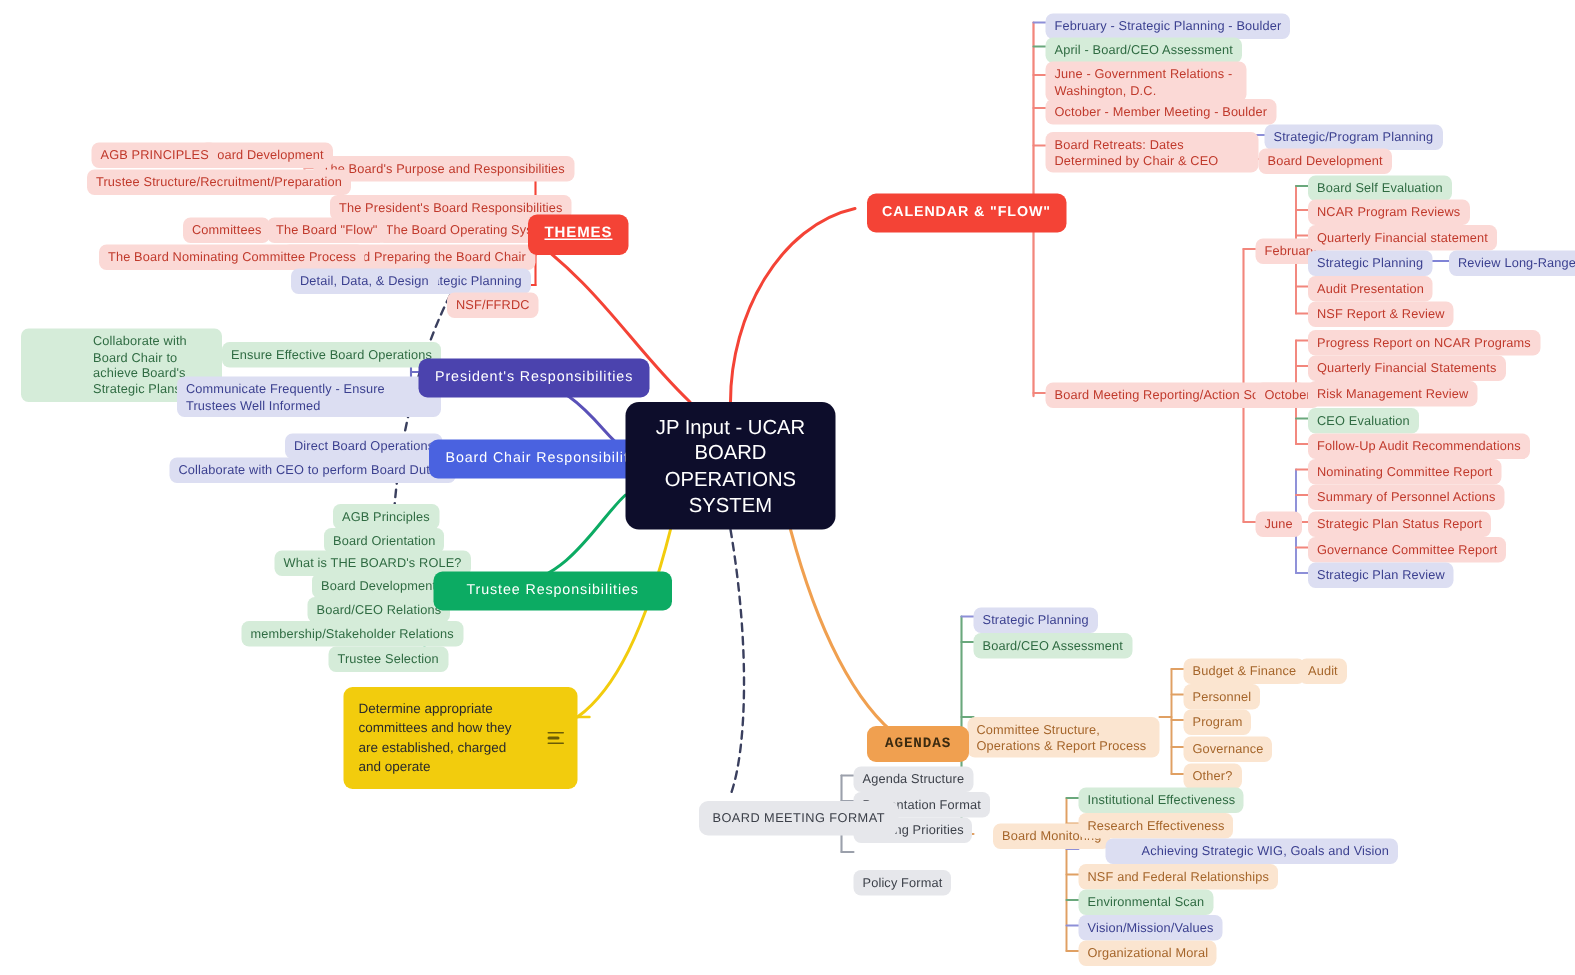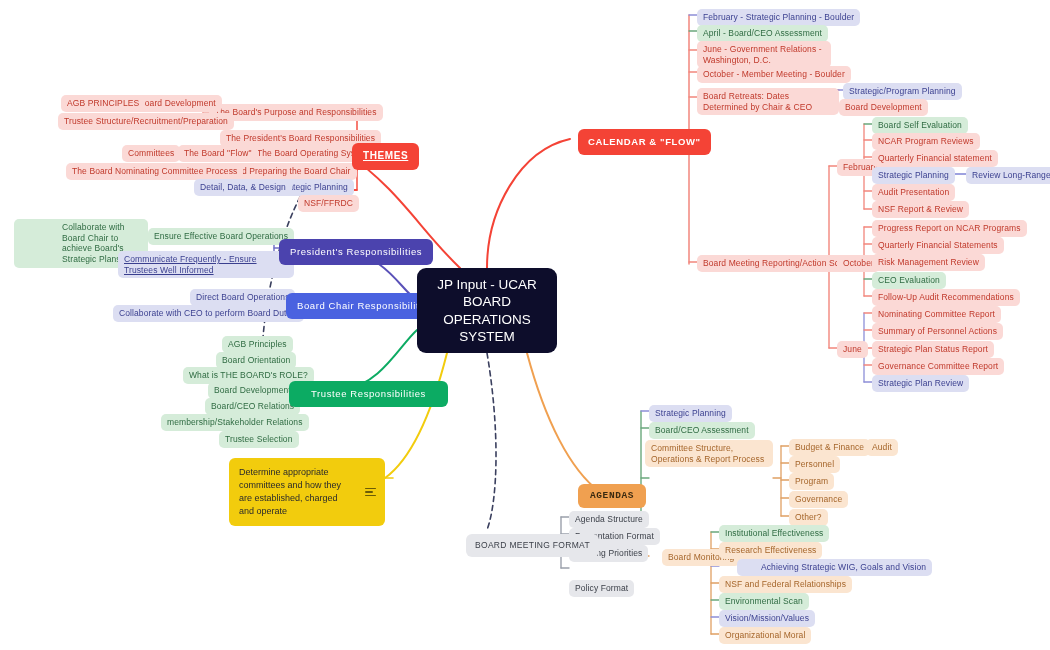--- a/index.html
+++ b/index.html
@@ -199,21 +199,21 @@
   <div class="node c-red nowrap" style="left:66px; top:163px;">The Board Nominating Committee Process</div>
 
   <div class="node c-blue nowrap" style="left:271px; top:179px;">Strategic Planning</div>
   <div class="node c-blue nowrap" style="left:194px; top:179px;">Detail, Data, &amp; Design</div>
 
   <div class="node c-red nowrap" style="left:298px; top:195px;">NSF/FFRDC</div>
 
   <div class="node hub hub-pres nowrap" style="left:279px; top:239px;">President's Responsibilities</div>
   <div class="node c-green nowrap" style="left:148px; top:228px;">Ensure Effective Board Operations</div>
   <div class="node c-green" style="left:14px; top:219px; width:134px;padding-left:48px;">Collaborate with Board Chair to achieve Board's Strategic Plans</div>
-  <div class="node c-blue" style="left:118px; top:251px; width:176px;text-decoration:underline;">Communicate Frequently - Ensure Trustees Well Informed</div>
+  <div class="node c-blue" style="left:118px; top:251px; width:176px;">Communicate Frequently - Ensure Trustees Well Informed</div>
 
   <div class="node hub hub-chair nowrap" style="left:286px; top:293px;">Board Chair Responsibilities</div>
   <div class="node c-blue nowrap" style="left:190px; top:289px;">Direct Board Operations</div>
   <div class="node c-blue nowrap" style="left:113px; top:305px;">Collaborate with CEO to perform Board Duties</div>
 
   <div class="node hub hub-trustee nowrap" style="left:289px; top:381px;">Trustee Responsibilities</div>
   <div class="node c-green nowrap" style="left:222px; top:336px;">AGB Principles</div>
   <div class="node c-green nowrap" style="left:216px; top:352px;">Board Orientation</div>
   <div class="node c-green nowrap" style="left:183px; top:367px;">What is THE BOARD's ROLE?</div>
   <div class="node c-green nowrap" style="left:208px; top:382px;">Board Development</div>
@@ -263,21 +263,21 @@
   <div class="node c-red nowrap" style="left:872px; top:306px;">Nominating Committee Report</div>
   <div class="node c-red nowrap" style="left:872px; top:323px;">Summary of Personnel Actions</div>
   <div class="node c-red nowrap" style="left:872px; top:341px;">Strategic Plan Status Report</div>
   <div class="node c-red nowrap" style="left:872px; top:358px;">Governance Committee Report</div>
   <div class="node c-blue nowrap" style="left:872px; top:375px;">Strategic Plan Review</div>
 
   <div class="node hub hub-agendas nowrap" style="left:578px; top:484px;">AGENDAS</div>
 
   <div class="node c-blue nowrap" style="left:649px; top:405px;">Strategic Planning</div>
   <div class="node c-green nowrap" style="left:649px; top:422px;">Board/CEO Assessment</div>
-  <div class="node c-orange" style="left:645px; top:440px; width:128px;">Committee Structure, Operations &amp; Report Process</div>
+  <div class="node c-orange" style="left:645px; top:478px; width:128px;">Committee Structure, Operations &amp; Report Process</div>
 
   <div class="node c-orange nowrap" style="left:789px; top:439px;">Budget &amp; Finance</div>
   <div class="node c-orange nowrap" style="left:866px; top:439px;">Audit</div>
   <div class="node c-orange nowrap" style="left:789px; top:456px;">Personnel</div>
   <div class="node c-orange nowrap" style="left:789px; top:473px;">Program</div>
   <div class="node c-orange nowrap" style="left:789px; top:491px;">Governance</div>
   <div class="node c-orange nowrap" style="left:789px; top:509px;">Other?</div>
 
   <div class="node c-orange nowrap" style="left:662px; top:549px;">Board Monitoring</div>
   <div class="node c-green nowrap" style="left:719px; top:525px;">Institutional Effectiveness</div>

